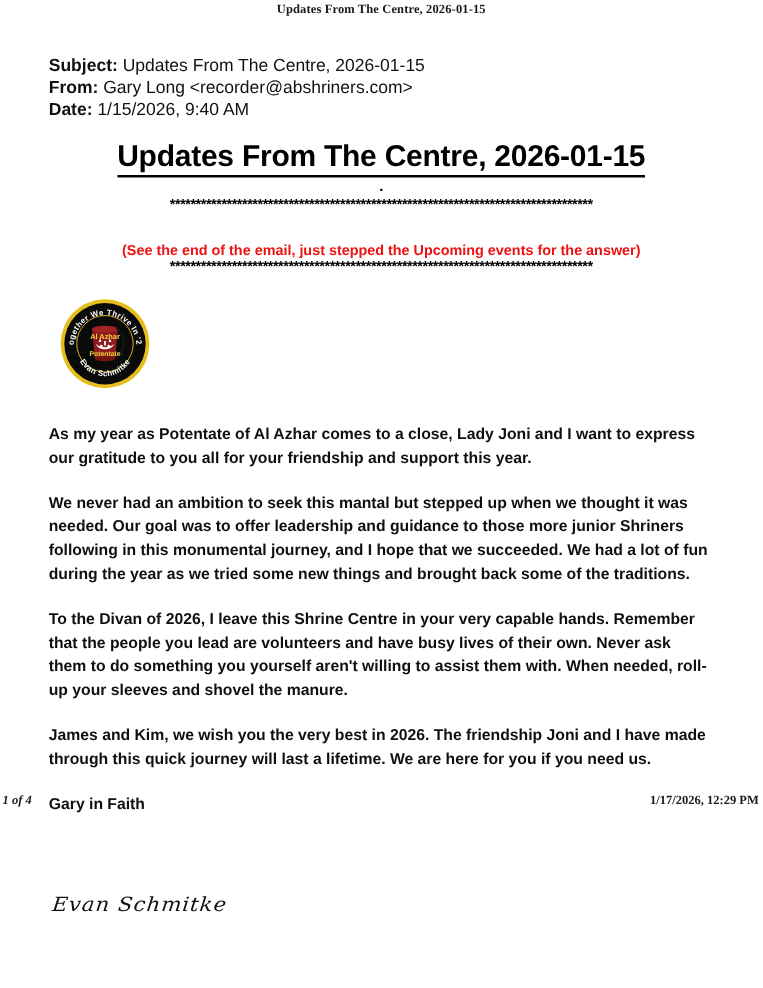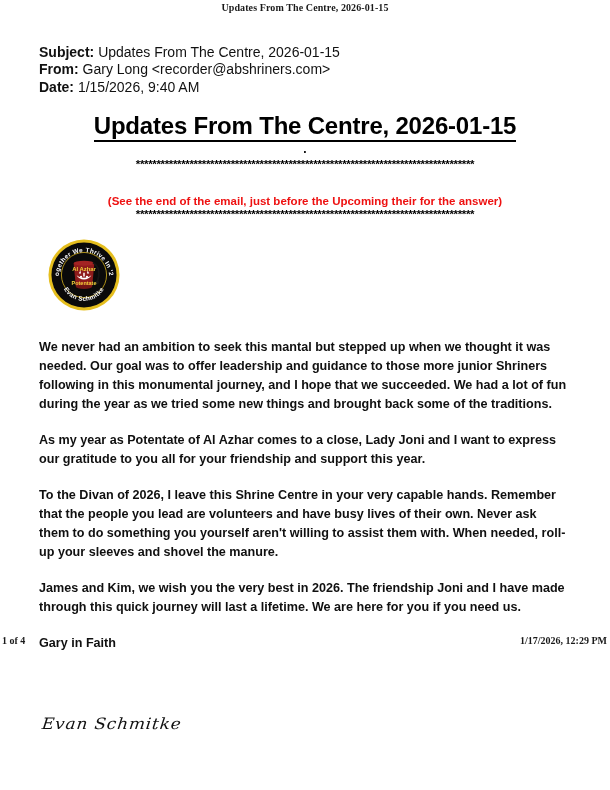--- a/index.html
+++ b/index.html
@@ -39,20 +39,21 @@
     height: 14px;
     font-family: "Liberation Serif", serif;
     font-size: 10px;
     font-weight: bold;
     color: #1a1a1a;
   }
   .print-footer .pf-left {
     position: absolute;
     left: 2px;
     top: 0;
+    font-style: italic;
   }
   .print-footer .pf-right {
     position: absolute;
     right: 3px;
     top: 0;
     text-align: center;
   }
 
   
   .page {
@@ -215,21 +216,21 @@
     </div>
   </div>
 
   <div class="doc-title">
     <span>Updates From The Centre, 2026-01-15</span>
   </div>
 
   <div class="stray-dot">.</div>
 
   <div class="stars stars-top">**********************************************************************************</div>
-  <div class="joke-note">(See the end of the email, just before the Upcoming their for the answer)</div>
+  <div class="joke-note">(See the end of the email, just stepped the Upcoming events for the answer)</div>
   <div class="stars stars-bottom">**********************************************************************************</div>
 
   <div class="logo-wrap">
     <svg width="74" height="74" viewBox="0 0 100 100">
       <defs>
         <path id="arcTop" d="M 16,53 A 34,34 0 0 1 84,53" fill="none"></path>
         <path id="arcBot" d="M 19,54 A 31,31 0 0 0 81,54" fill="none"></path>
       </defs>
 
       <circle cx="50" cy="50" r="48" fill="#E5BE1E"></circle>
@@ -260,22 +261,22 @@
       <text font-family="'Liberation Sans',sans-serif" font-size="8.6" font-weight="bold" fill="#FFFFFF" letter-spacing="0.4">
         <textPath href="#arcTop" startOffset="50%" text-anchor="middle">Together We Thrive In '25</textPath>
       </text>
       <text font-family="'Liberation Sans',sans-serif" font-size="8.6" font-weight="bold" fill="#FFFFFF" letter-spacing="0.4">
         <textPath href="#arcBot" startOffset="50%" text-anchor="middle">Evan Schmitke</textPath>
       </text>
     </svg>
   </div>
 
   <div class="letter">
+    <p>As my year as Potentate of Al Azhar comes to a close, Lady Joni and I want to express our gratitude to you all for your friendship and support this year.</p>
     <p>We never had an ambition to seek this mantal but stepped up when we thought it was needed. Our goal was to offer leadership and guidance to those more junior Shriners following in this monumental journey, and I hope that we succeeded.  We had a lot of fun during the year as we tried some new things and brought back some of the traditions.</p>
-    <p>As my year as Potentate of Al Azhar comes to a close, Lady Joni and I want to express our gratitude to you all for your friendship and support this year.</p>
     <p>To the Divan of 2026, I leave this Shrine Centre in your very capable hands. Remember that the people you lead are volunteers and have busy lives of their own. Never ask them to do something you yourself aren't willing to assist them with. When needed, roll-up your sleeves and shovel the manure.</p>
     <p>James and Kim, we wish you the very best in 2026. The friendship Joni and I have made through this quick journey will last a lifetime. We are here for you if you need us.</p>
     <p class="sig-lines">Gary in Faith</p>
   </div>
 
   <div class="signature">Evan Schmitke</div>
 
   <div class="print-footer">
     <span class="pf-left">1 of 4</span>
     <span class="pf-right">1/17/2026, 12:29 PM</span>

